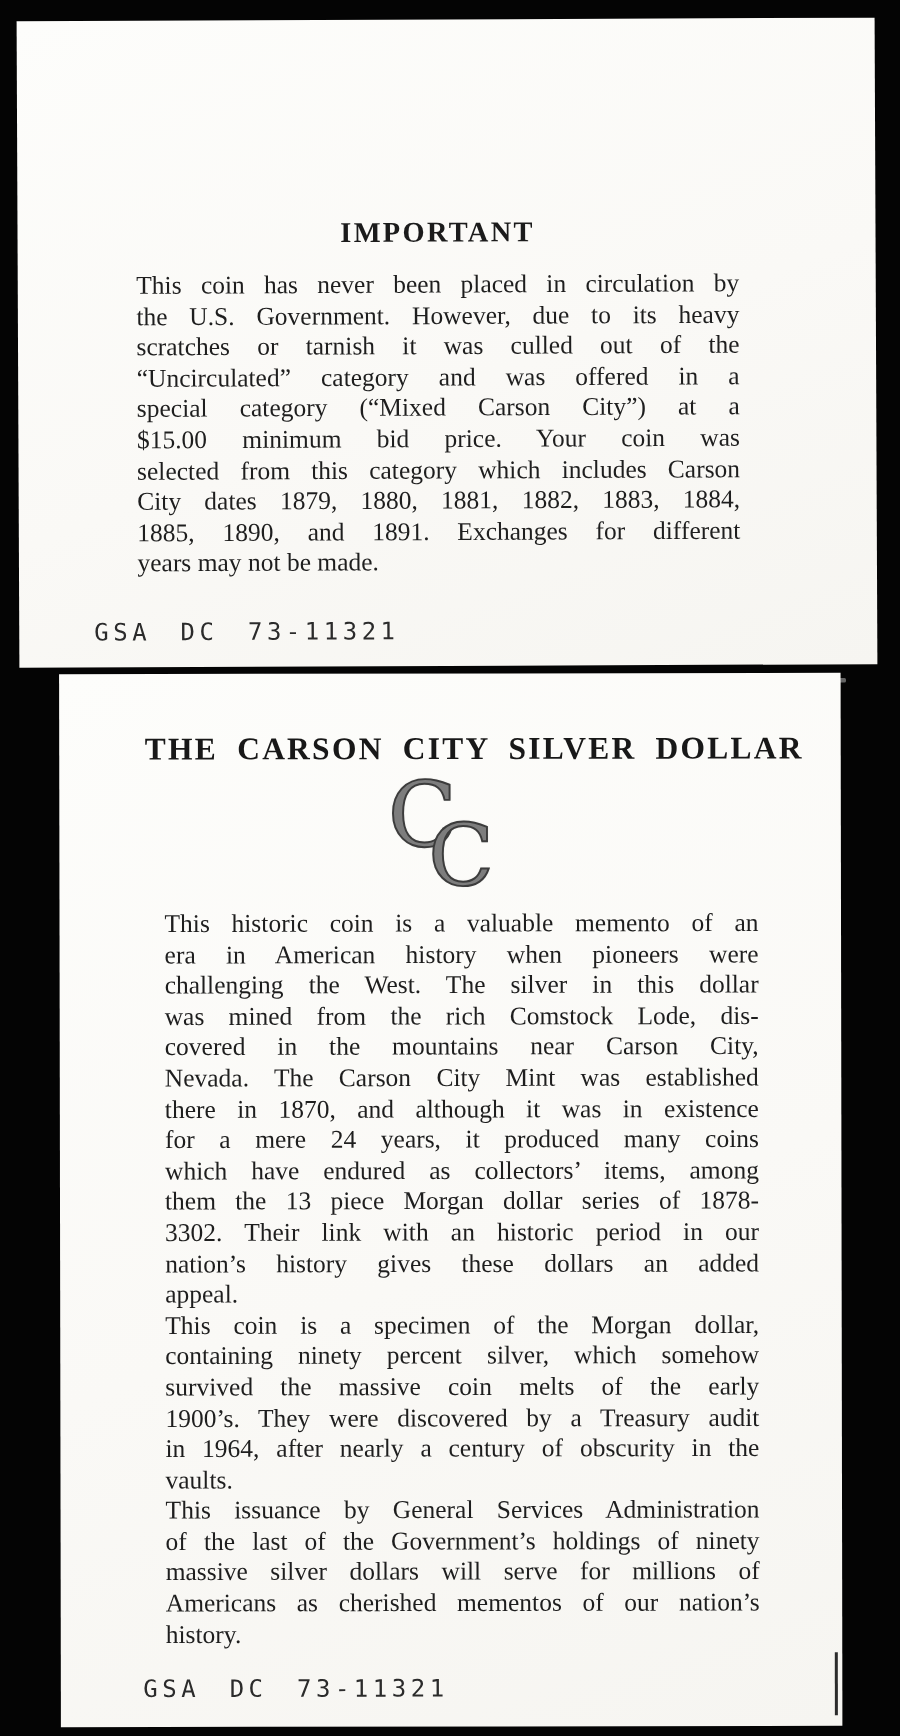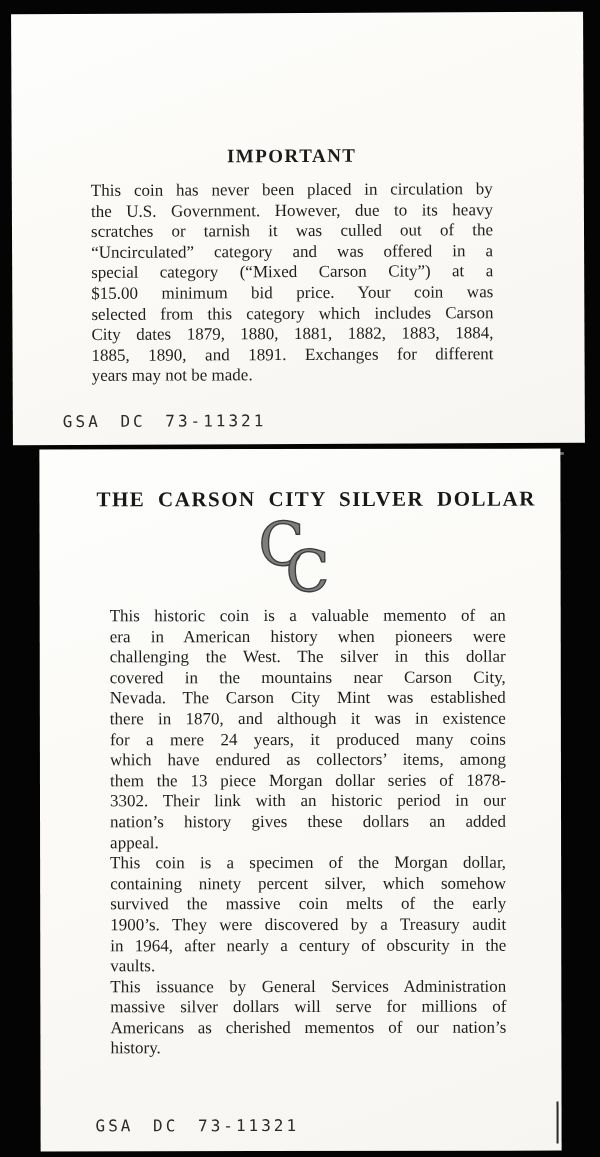--- a/index.html
+++ b/index.html
@@ -141,36 +141,38 @@
   <div class="card card2">
     <div class="title2">THE CARSON CITY SILVER DOLLAR</div>
     <div class="monogram">
       <span class="c1">C</span>
       <span class="c2">C</span>
     </div>
     <div class="body body2">
         <div class="line">This historic coin is a valuable memento of an</div>
         <div class="line">era in American history when pioneers were</div>
         <div class="line">challenging the West. The silver in this dollar</div>
+        <div class="line">was mined from the rich Comstock Lode, dis-</div>
         <div class="line">covered in the mountains near Carson City,</div>
         <div class="line">Nevada. The Carson City Mint was established</div>
         <div class="line">there in 1870, and although it was in existence</div>
         <div class="line">for a mere 24 years, it produced many coins</div>
         <div class="line">which have endured as collectors’ items, among</div>
         <div class="line">them the 13 piece Morgan dollar series of 1878-</div>
         <div class="line">3302. Their link with an historic period in our</div>
         <div class="line">nation’s history gives these dollars an added</div>
         <div class="line last">appeal.</div>
         <div class="line">This coin is a specimen of the Morgan dollar,</div>
         <div class="line">containing ninety percent silver, which somehow</div>
         <div class="line">survived the massive coin melts of the early</div>
         <div class="line">1900’s. They were discovered by a Treasury audit</div>
         <div class="line">in 1964, after nearly a century of obscurity in the</div>
         <div class="line last">vaults.</div>
         <div class="line">This issuance by General Services Administration</div>
+        <div class="line">of the last of the Government’s holdings of ninety</div>
         <div class="line">massive silver dollars will serve for millions of</div>
         <div class="line">Americans as cherished mementos of our nation’s</div>
         <div class="line last">history.</div>
       </div>
     <div class="footer footer2">GSA DC 73-11321</div>
     <div class="artifact-line"></div>
   </div>
 
 </div>
 

